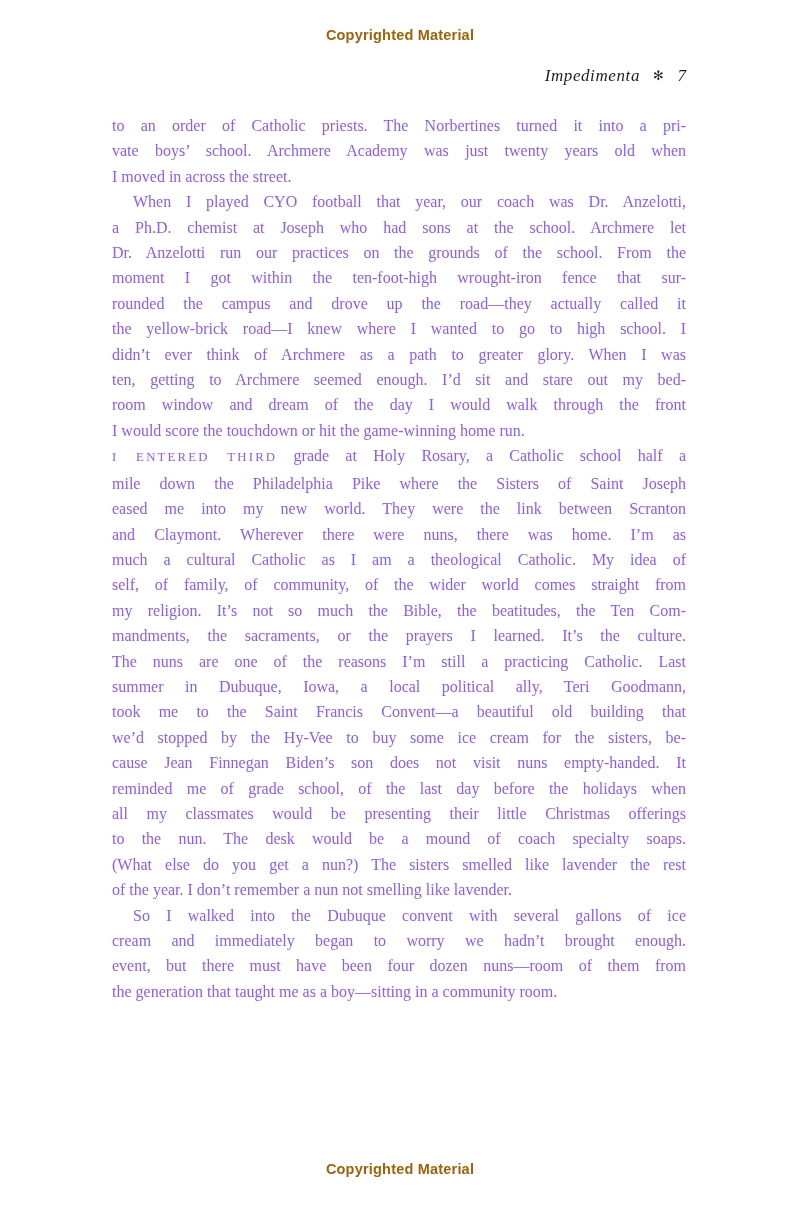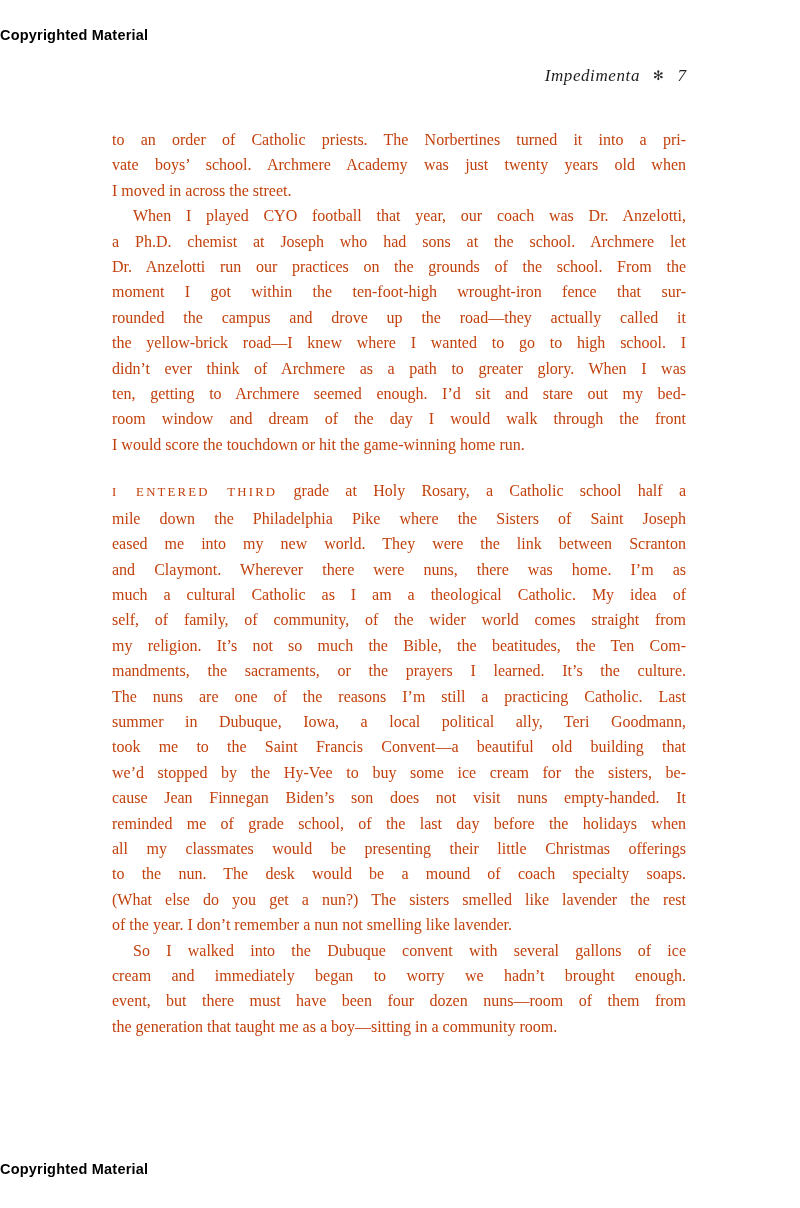--- a/index.html
+++ b/index.html
@@ -12,25 +12,26 @@
     width: 800px;
     height: 1208px;
     background: #ffffff;
     overflow: hidden;
     font-family: "Liberation Serif", serif;
   }
   .copyright-notice {
     position: absolute;
     left: 0;
     right: 0;
+    text-align: center;
     font-family: "Liberation Sans", sans-serif;
     font-weight: bold;
     font-size: 14.5px;
     letter-spacing: 0.2px;
-    color: #000000;
+    color: #a16207;
   }
   .copyright-top { top: 27px; }
   .copyright-bottom { top: 1161px; }
 
   .running-head {
     position: absolute;
     top: 66px;
     right: 114px;
     font-style: italic;
     font-size: 17px;
@@ -46,29 +47,29 @@
     position: relative;
     top: -1px;
     color: #2a2a2a;
   }
   .running-head .page-number {
     letter-spacing: 0;
   }
 
   .body-text {
     position: absolute;
-    top: 127px;
+    top: 113px;
     left: 112px;
     width: 574px;
     font-size: 16px;
     line-height: 25.4px;
-    color: #c2410c;
+    color: #8b5cf6;
   }
   .para { margin: 0; }
-  .para.space-before { margin-top: 21px; }
+  .para.space-before { }
   .line {
     text-align: justify;
     text-align-last: justify;
   }
   .line.last { text-align-last: left; }
   .line.indent { text-indent: 21px; }
   .smallcaps {
     font-size: 0.8em;
     letter-spacing: 2.2px;
   }

